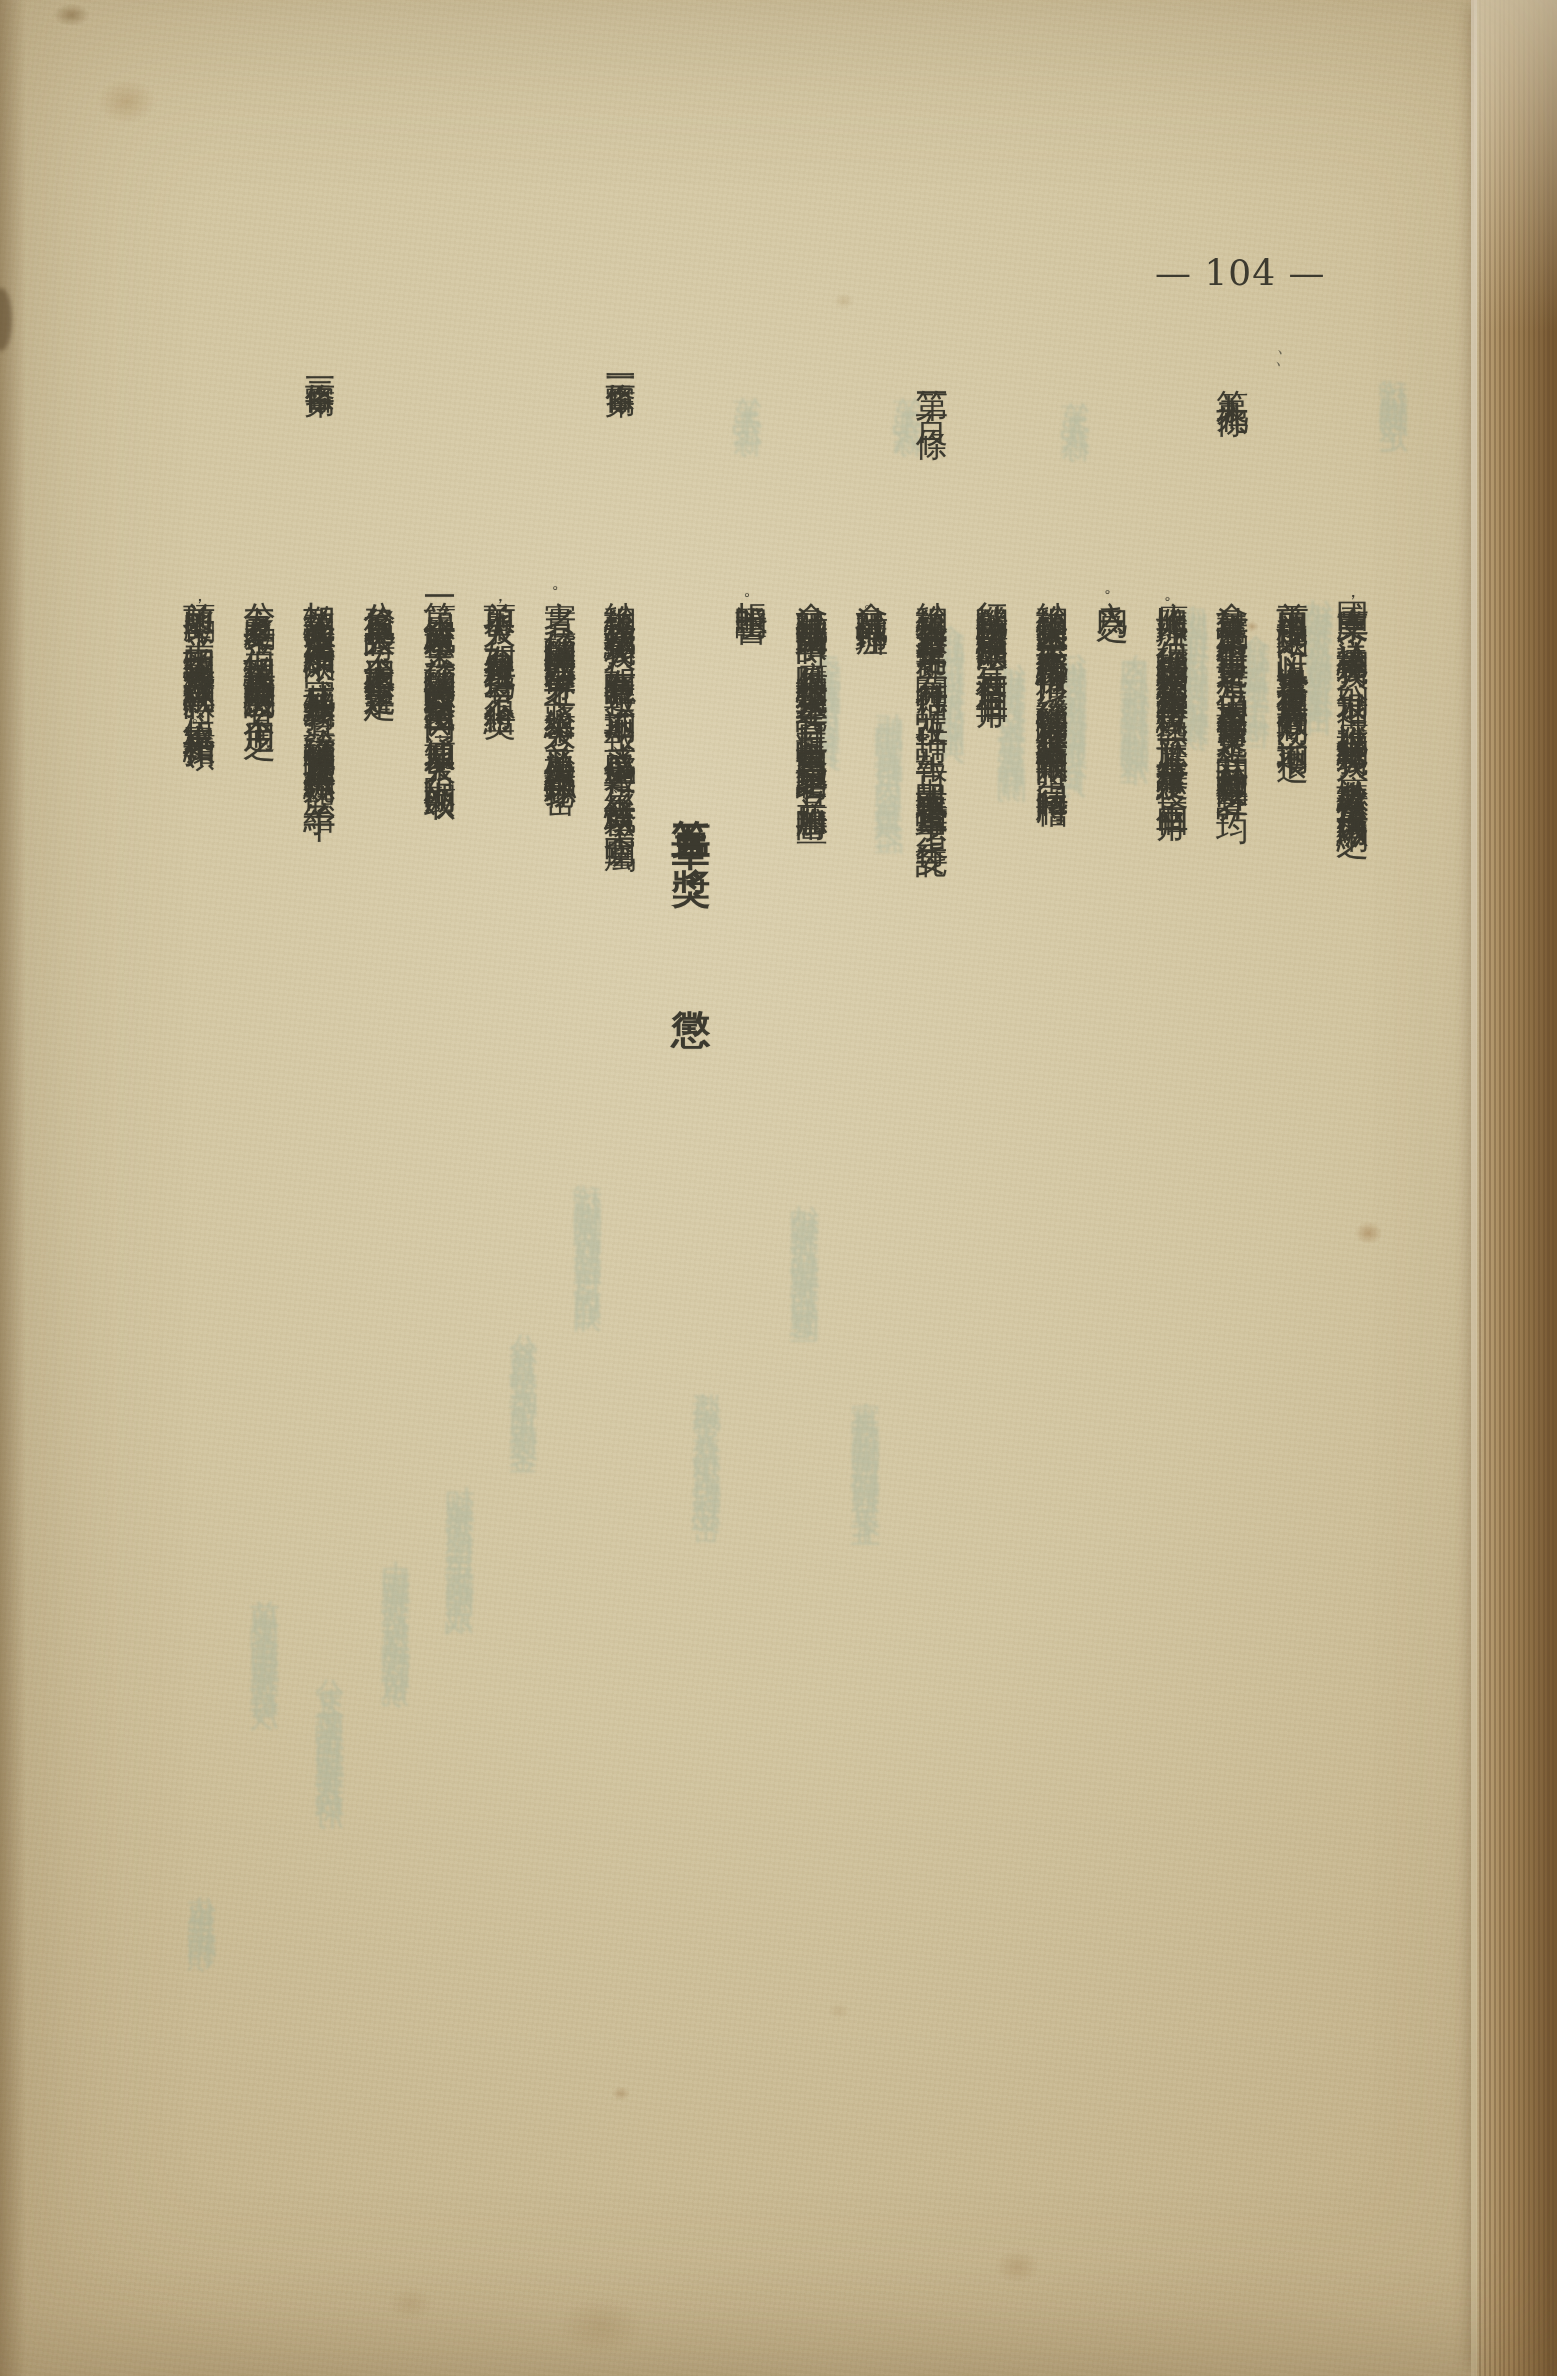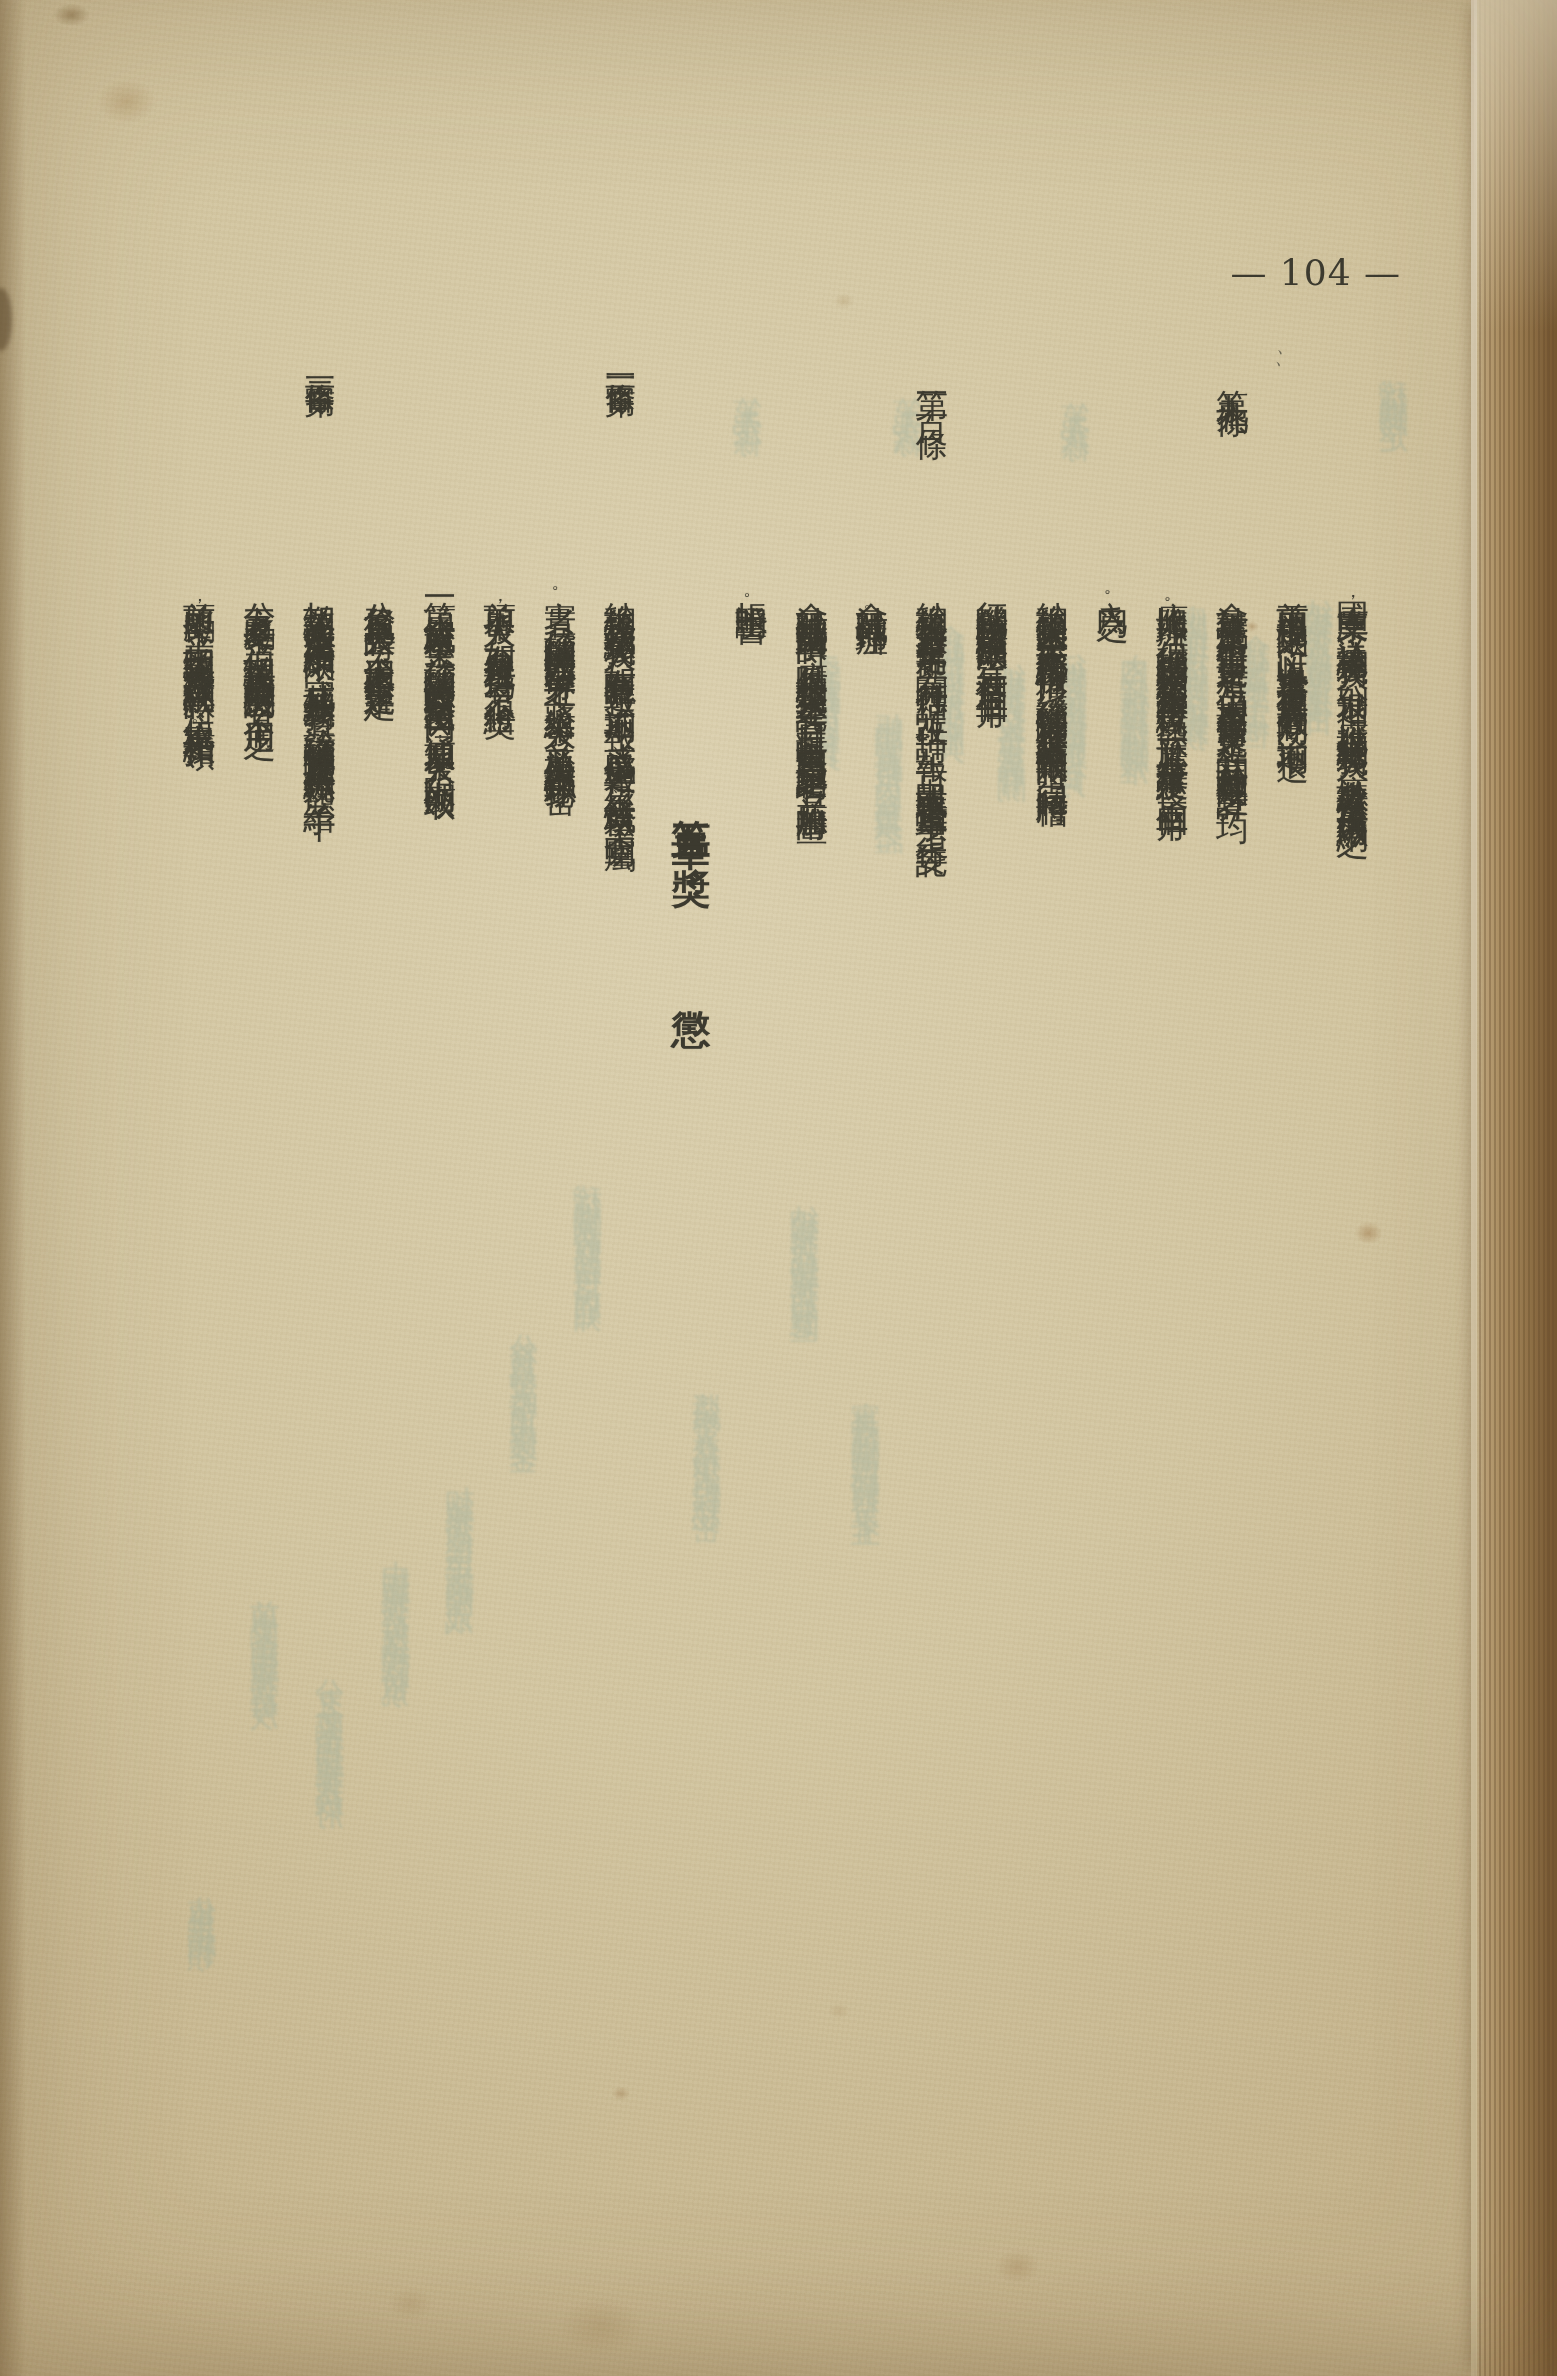--- a/index.html
+++ b/index.html
@@ -24,21 +24,21 @@
     position:absolute;writing-mode:vertical-rl;white-space:nowrap;
     font-size:29.6px;letter-spacing:7.9px;line-height:33px;
     color:var(--ghost);opacity:.33;filter:blur(1.1px);transform:scaleX(-1);
   }
   .stain-layer{position:absolute;inset:0;}
   .stain{position:absolute;border-radius:50%;pointer-events:none;}
   .marks{position:absolute;inset:0;}
   .ink-mark{position:absolute;writing-mode:vertical-rl;font-size:19.7px;letter-spacing:-7.9px;
     color:rgba(60,58,47,.7);transform:rotate(8deg);}
   .page-num{
-    position:absolute;left:1222px;top:252px;width:179px;text-align:right;
+    position:absolute;left:1155px;top:252px;width:179px;text-align:left;
     font-size:36px;color:var(--ink);letter-spacing:1px;white-space:nowrap;
   }
   
   .content{
     position:absolute;top:364px;right:188px;height:1813px;
     writing-mode:vertical-rl;color:var(--ink);
     font-size:32.5px;letter-spacing:3.9px;line-height:32.5px;white-space:nowrap;
     text-shadow:0 0 1px rgba(60,58,47,.38);
   }
   .col{margin-left:27.6px;}

